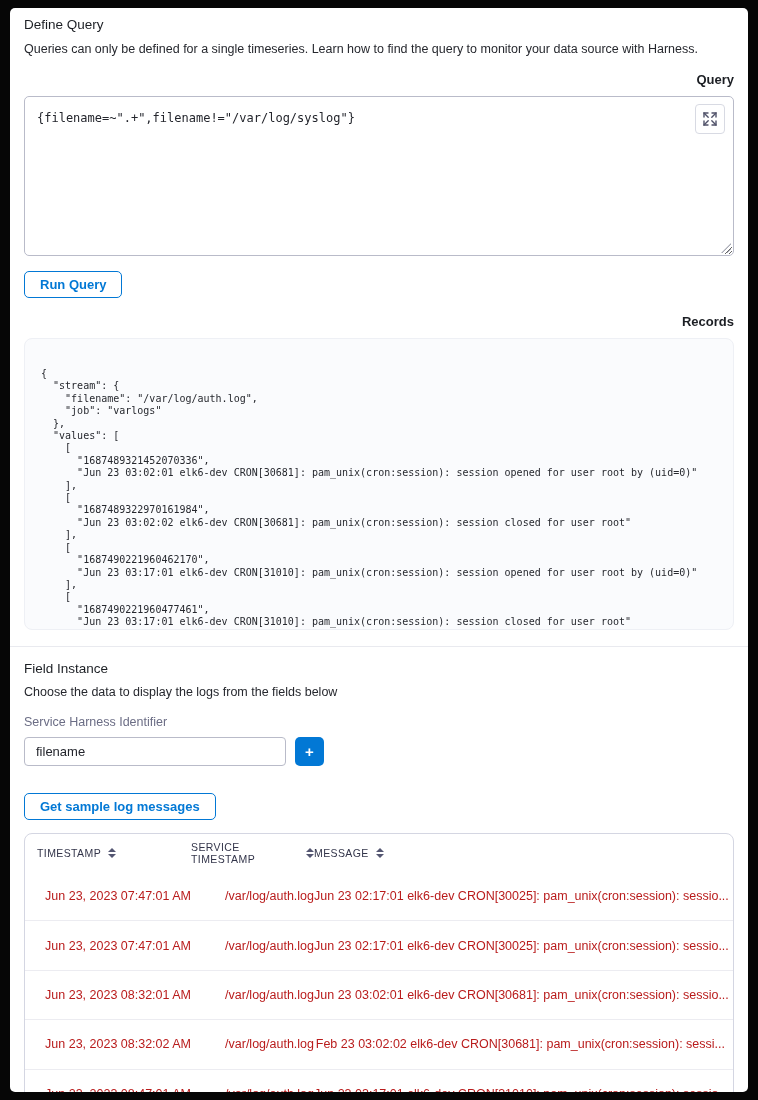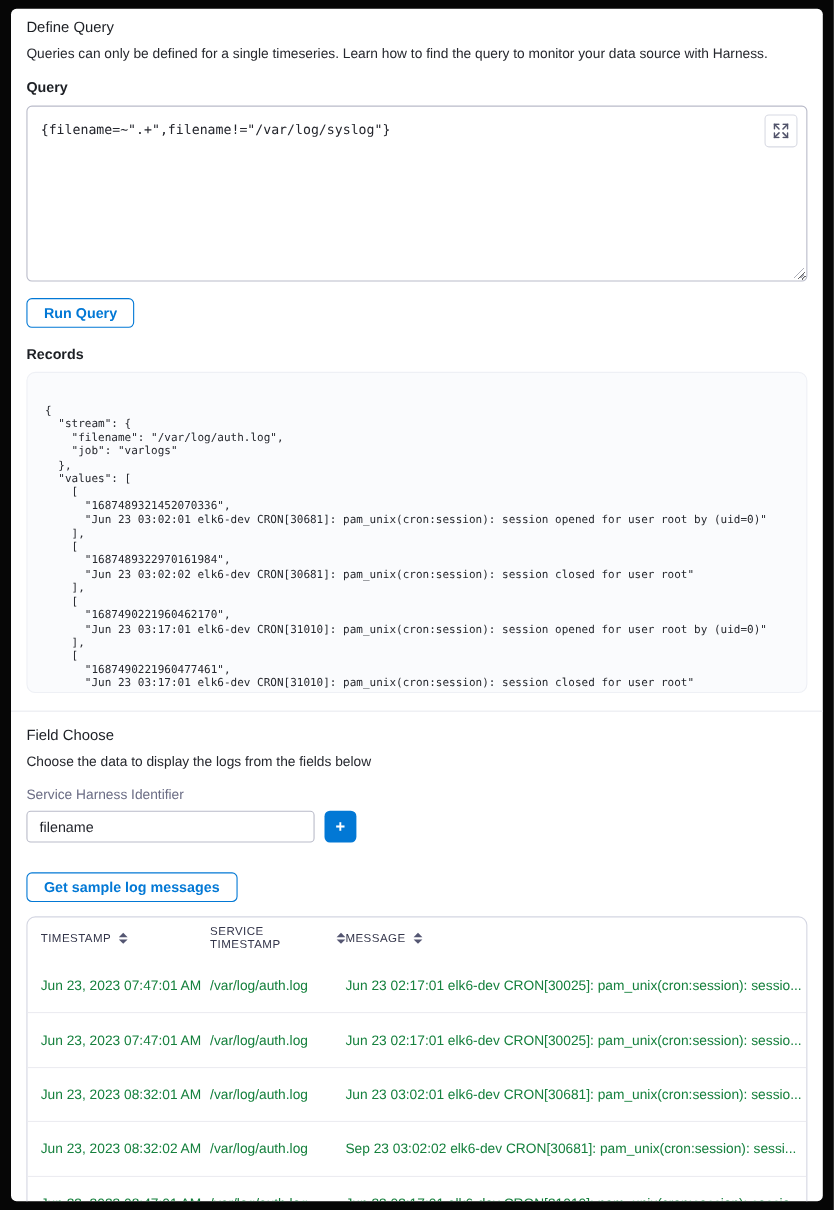--- a/index.html
+++ b/index.html
@@ -17,21 +17,21 @@
     border-radius: 5px;
     overflow: hidden;
   }
   .section { padding: 0 14px; }
   .section-top { padding-top: 9px; border-bottom: 1px solid #e9eaef; padding-bottom: 16px; }
   .section-bottom { padding-top: 14px; }
 
   h2.sec-title { font-size: 13.5px; font-weight: normal; margin: 0 0 10px 0; color: #1c1f24; }
   .sec-desc { font-size: 12.5px; margin: 0 0 14px 0; color: #26282e; }
 
-  .field-label { font-size: 13px; font-weight: bold; color: #1c1f24; margin: 16px 0 9px 0; }
+  .field-label { font-size: 13px; font-weight: bold; color: #1c1f24; margin: 16px 0 9px 0; text-align: right; }
 
   .query-wrap { position: relative; }
   textarea.query-input {
     width: 710px; height: 160px;
     border: 1px solid #b9bbc9;
     border-radius: 5px;
     padding: 14px 12px;
     font-family: "DejaVu Sans Mono", monospace;
     font-size: 12px;
     color: #23252c;
@@ -138,21 +138,22 @@
   .col-si { width: 123px; flex: none; }
   .col-msg { flex: 1; min-width: 0; }
   .sort-icon { display: inline-flex; flex-direction: column; gap: 2px; margin-left: 7px; }
   .sort-icon .tri-up { width: 0; height: 0; border-left: 4px solid transparent; border-right: 4px solid transparent; border-bottom: 4px solid #545672; }
   .sort-icon .tri-down { width: 0; height: 0; border-left: 4px solid transparent; border-right: 4px solid transparent; border-top: 4px solid #545672; }
   .lt-row {
     display: flex; align-items: center;
     height: 49.4px;
     padding-left: 12px;
     font-size: 12.5px;
-    color: #15803d;
+    color: #b91c1c;
+    text-align: right;
   }
   .lt-row + .lt-row { border-top: 1px solid #ececf1; }
   .lt-row .col-msg { white-space: nowrap; overflow: hidden; padding-right: 8px; }
 </style>
 </head>
 <body>
 
 <div class="page">
 
   <div class="section section-top">
@@ -202,21 +203,21 @@
       "1687490221960462170",
       "Jun 23 03:17:01 elk6-dev CRON[31010]: pam_unix(cron:session): session opened for user root by (uid=0)"
     ],
     [
       "1687490221960477461",
       "Jun 23 03:17:01 elk6-dev CRON[31010]: pam_unix(cron:session): session closed for user root"</pre>
     </div>
   </div>
 
   <div class="section section-bottom">
-    <h2 class="sec-title" style="margin-bottom:9px;">Field Choose</h2>
+    <h2 class="sec-title" style="margin-bottom:9px;">Field Instance</h2>
     <p class="sec-desc" style="margin-bottom:0;">Choose the data to display the logs from the fields below</p>
 
     <div class="fm-label">Service Harness Identifier</div>
     <div class="si-row">
       <input class="si-input" type="text" value="filename" style="">
       <button class="add-btn">+</button>
     </div>
 
     <button class="btn-outline" style="margin-top:27px;">Get sample log messages</button>
 
@@ -259,21 +260,21 @@
 
   <div class="lt-row">
     <div class="col-ts">Jun 23, 2023 08:32:01 AM</div>
     <div class="col-si">/var/log/auth.log</div>
     <div class="col-msg">Jun 23 03:02:01 elk6-dev CRON[30681]: pam_unix(cron:session): sessio...</div>
   </div>
 
   <div class="lt-row">
     <div class="col-ts">Jun 23, 2023 08:32:02 AM</div>
     <div class="col-si">/var/log/auth.log</div>
-    <div class="col-msg">Sep 23 03:02:02 elk6-dev CRON[30681]: pam_unix(cron:session): sessi...</div>
+    <div class="col-msg">Feb 23 03:02:02 elk6-dev CRON[30681]: pam_unix(cron:session): sessi...</div>
   </div>
 
   <div class="lt-row">
     <div class="col-ts">Jun 23, 2023 08:47:01 AM</div>
     <div class="col-si">/var/log/auth.log</div>
     <div class="col-msg">Jun 23 03:17:01 elk6-dev CRON[31010]: pam_unix(cron:session): sessio...</div>
   </div>
 </div>
     </div>
   </div>

